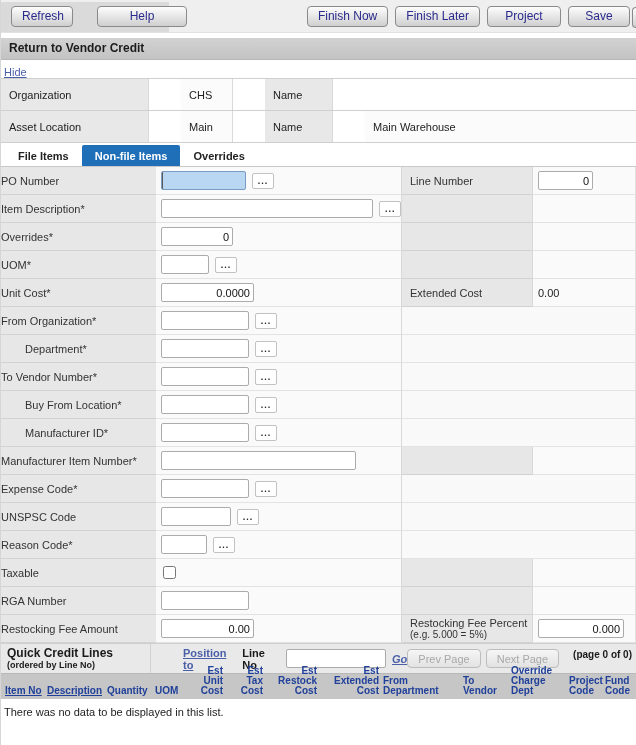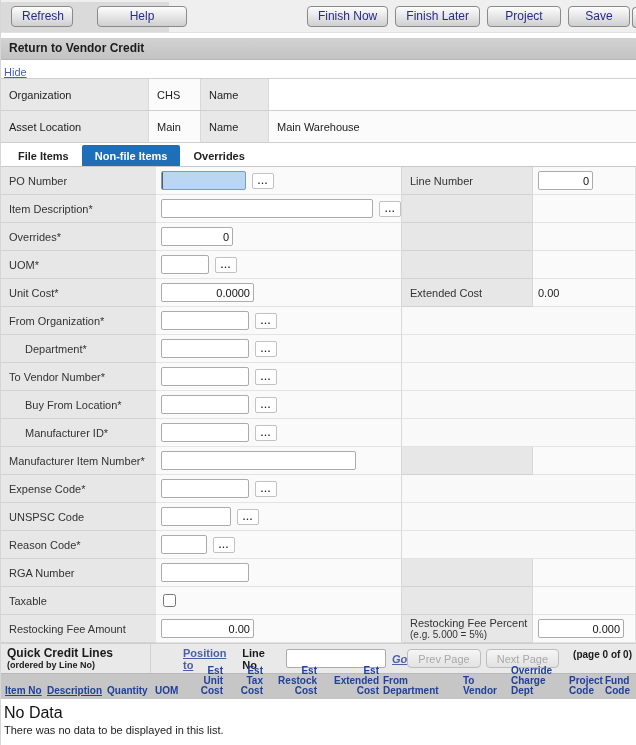--- a/index.html
+++ b/index.html
@@ -30,37 +30,37 @@
   
   .titlebar { height:22px; background:linear-gradient(#d2d2d2,#c3c3c3); border-bottom:1px solid #b7b7b7;
               font-size:12px; font-weight:bold; color:#1c1c1c; line-height:21px; padding-left:8px; }
 
   
   .hide-row { height:18px; padding:2px 0 0 3px; }
   .link { color:#4a5fa8; text-decoration:underline; cursor:pointer; font-size:11px; }
 
   
   .context { border-top:1px solid #cfcfcf; }
-  .ctx-row { display:flex; height:32px; border-bottom:1px solid #cfcfcf; font-size:11px; }
+  .ctx-row { display:flex; height:32px; border-bottom:1px solid #cfcfcf; font-size:11px;gap:32px; }
   .ctx-cell { display:flex; align-items:center; padding-left:8px; }
   .ctx-l1 { width:148px; background:#e8e8e8; border-right:1px solid #d9d9d9; }
   .ctx-v1 { width:52px;  background:#fbfbfb; border-right:1px solid #d9d9d9; }
   .ctx-l2 { width:68px;  background:#e8e8e8; border-right:1px solid #d9d9d9; }
   .ctx-v2 { flex:1; background:#fbfbfb; }
 
   
   .tabs { height:23px; display:flex; align-items:flex-end; padding-left:4px; background:#fff; }
   .tab { font-size:11px; font-weight:bold; padding:5px 13px 4px 13px; color:#222; cursor:pointer; }
   .tab.active { background:#1e6fb8; color:#fff; border-radius:2px 2px 0 0; }
 
   
   .form { border-top:1px solid #c8c8c8; border-right:1px solid #e0e0e0; }
   .frow { display:flex; height:28px; }
   .flabel { width:155px; background:#e7e7e7; border-bottom:1px solid #d2d2d2;
-            font-size:11px; color:#333; display:flex; align-items:center; padding-left:8px; }
+            font-size:11px; color:#333; display:flex; align-items:center; }
   .flabel.indent { padding-left:24px; }
   .finput { width:246px; background:#fafafa; border-bottom:1px solid #e3e3e3;
             border-right:1px solid #d8d8d8; display:flex; align-items:center; padding-left:5px; gap:6px; }
   .frlabel { width:131px; background:#e7e7e7; border-bottom:1px solid #d2d2d2; border-right:1px solid #d8d8d8;
              font-size:11px; color:#333; display:flex; flex-direction:column; justify-content:center; padding-left:8px; }
   .frvalue { flex:1; background:#fafafa; border-bottom:1px solid #e3e3e3;
              display:flex; align-items:center; padding-left:5px; font-size:11px; }
   .fmerged { flex:1; background:#f9f9f9; border-bottom:1px solid #e3e3e3; }
   .hint { font-size:10px; color:#333; }
 
@@ -279,32 +279,32 @@
     <div class="frow">
       <div class="flabel">Reason Code*</div>
       <div class="finput">
         <input type="text" class="w46" value="" style="">
         <button class="ellipsis-btn">...</button>
       </div>
       <div class="fmerged"></div>
     </div>
 
     <div class="frow">
+      <div class="flabel">Taxable</div>
+      <div class="finput">
+        <input type="checkbox" style="">
+      </div>
+      <div class="frlabel"></div>
+      <div class="frvalue"></div>
+    </div>
+
+    <div class="frow">
       <div class="flabel">RGA Number</div>
       <div class="finput">
         <input type="text" class="w88" value="" style="">
-      </div>
-      <div class="frlabel"></div>
-      <div class="frvalue"></div>
-    </div>
-
-    <div class="frow">
-      <div class="flabel">Taxable</div>
-      <div class="finput">
-        <input type="checkbox" style="">
       </div>
       <div class="frlabel"></div>
       <div class="frvalue"></div>
     </div>
 
     <div class="frow">
       <div class="flabel">Restocking Fee Amount</div>
       <div class="finput">
         <input type="text" class="w93 num" value="0.00" style="">
       </div>
@@ -386,17 +386,16 @@
         <span>Project</span>
         <span>Code</span>
       </div>
     <div class="gh gh-c12">
         <span>Fund</span>
         <span>Code</span>
       </div>
   </div>
 
   <div class="nodata">
-    <div class="nd-title">No Data</div>
     <div class="nd-msg">There was no data to be displayed in this list.</div>
   </div>
 
 </div>
 
 </body></html>

